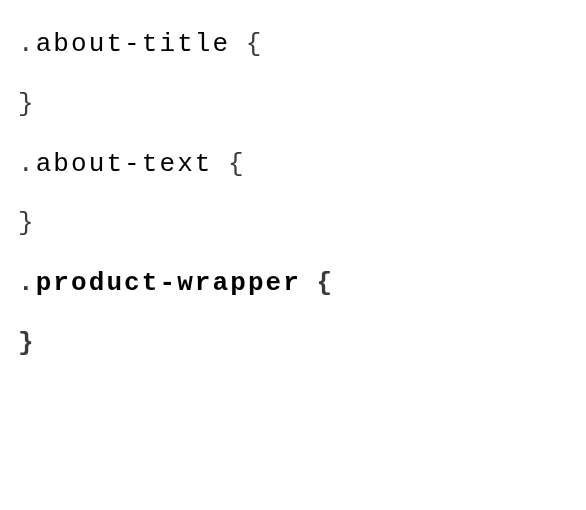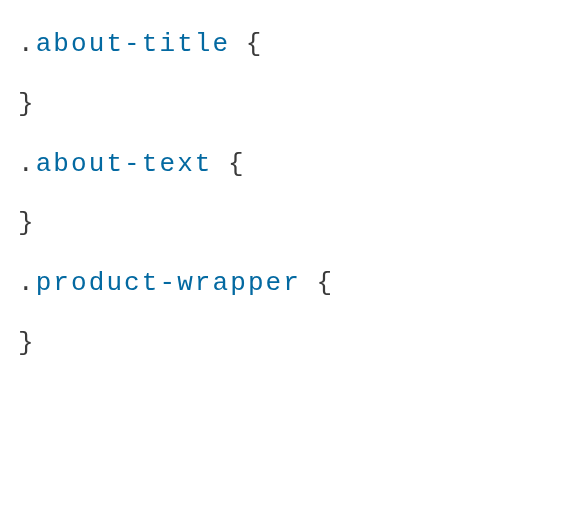--- a/index.html
+++ b/index.html
@@ -19,30 +19,31 @@
       line-height: 1.3;
     }
     .code-block {
       display: block;
     }
     .rule {
       margin-bottom: 26px;
     }
     .rule:last-child {
       margin-bottom: 14px;
+      font-weight: bold;
     }
     .selector-line {
       display: block;
       margin-bottom: 26px;
     }
     .punct {
       color: #3a3a3a;
     }
     .selector {
-      color: #0369a1;
+      color: #000000;
     }
     .brace-open {
       color: #3a3a3a;
     }
     .brace-close {
       color: #3a3a3a;
       display: block;
     }
     .space {
       display: inline-block;

